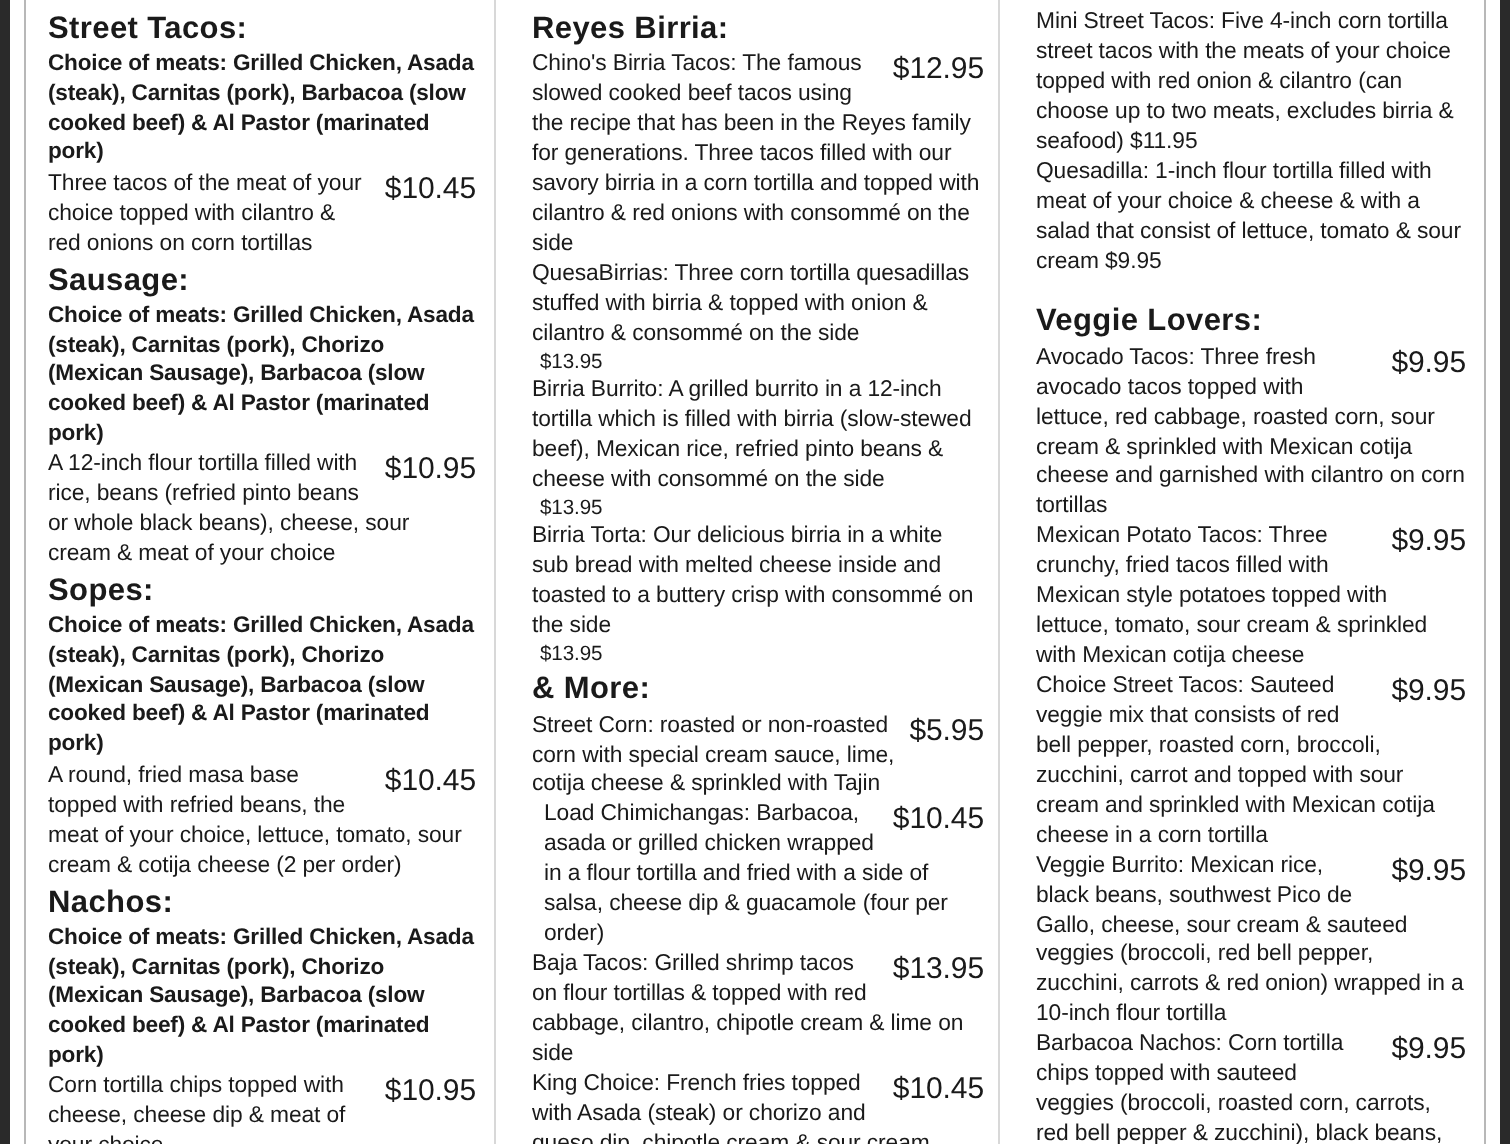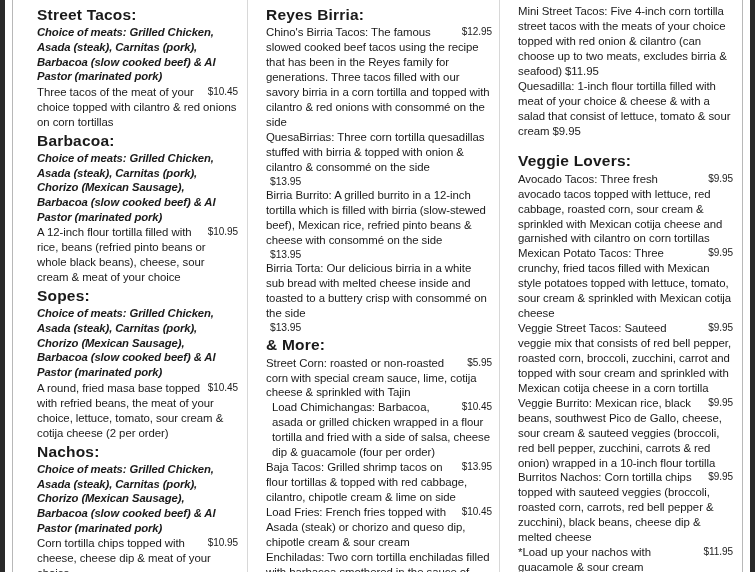--- a/index.html
+++ b/index.html
@@ -44,21 +44,21 @@
     top: 0;
     width: 755px;
     height: 572px;
     display: flex;
     box-sizing: border-box;
   }
   .col {
     box-sizing: border-box;
     position: relative;
   }
-  .col-1 { width: 252px; padding: 6px 14px 0 37px; }
+  .col-1 { width: 252px; padding: 6px 14px 0 24px; }
   .col-2 { width: 252px; padding: 6px 12px 0 14px; }
   .col-3 { width: 251px; padding: 4px 22px 0 14px; }
 
   .col-divider {
     position: absolute;
     top: 0;
     right: 4px;
     width: 1px;
     height: 100%;
     background: #d8d8d8;
@@ -69,41 +69,40 @@
     font-weight: bold;
     margin: 0 0 1px 0;
     line-height: 1.18;
     letter-spacing: 0.2px;
   }
   .section {
     margin-bottom: 2px;
   }
   .choice-line {
     font-size: 11.3px;
-    font-style: italic;
     font-weight: bold;
     line-height: 1.30;
     margin: 0 0 1px 0;
     letter-spacing: -0.1px;
   }
   .desc {
     font-size: 11.4px;
     line-height: 1.31;
     margin: 0;
     letter-spacing: -0.05px;
   }
   .item-name {
     font-weight: normal;
   }
   .indent {
     padding-left: 6px;
   }
   .price {
     float: right;
-    font-size: 10px;
+    font-size: 15px;
     font-weight: normal;
     white-space: nowrap;
     margin-left: 6px;
   }
   .price-own-line {
     font-size: 10.3px;
     padding-left: 4px;
     line-height: 1.30;
   }
   .priceline {
@@ -133,21 +132,21 @@
       <div class="section">
         <h2 class="section-head">Street Tacos:</h2>
         <p class="choice-line">Choice of meats: Grilled Chicken, Asada (steak), Carnitas (pork), Barbacoa (slow cooked beef) &amp; Al Pastor (marinated pork)</p>
         <p class="desc priceline clearfix">
           <span class="price">$10.45</span>
           <span>Three tacos of the meat of your choice topped with cilantro &amp; red onions on corn tortillas</span>
         </p>
       </div>
 
       <div class="section">
-        <h2 class="section-head">Barbacoa:</h2>
+        <h2 class="section-head">Sausage:</h2>
         <p class="choice-line">Choice of meats: Grilled Chicken, Asada (steak), Carnitas (pork), Chorizo (Mexican Sausage), Barbacoa (slow cooked beef) &amp; Al Pastor (marinated pork)</p>
         <p class="desc priceline clearfix">
           <span class="price">$10.95</span>
           <span>A 12-inch flour tortilla filled with rice, beans (refried pinto beans or whole black beans), cheese, sour cream &amp; meat of your choice</span>
         </p>
       </div>
 
       <div class="section">
         <h2 class="section-head">Sopes:</h2>
         <p class="choice-line">Choice of meats: Grilled Chicken, Asada (steak), Carnitas (pork), Chorizo (Mexican Sausage), Barbacoa (slow cooked beef) &amp; Al Pastor (marinated pork)</p>
@@ -212,21 +211,21 @@
           <span class="item-name">Load Chimichangas</span><span>: Barbacoa, asada or grilled chicken wrapped in a flour tortilla and fried with a side of salsa, cheese dip &amp; guacamole (four per order)</span>
         </p>
 
         <p class="desc priceline clearfix">
           <span class="price">$13.95</span>
           <span class="item-name">Baja Tacos</span><span>: Grilled shrimp tacos on flour tortillas &amp; topped with red cabbage, cilantro, chipotle cream &amp; lime on side</span>
         </p>
 
         <p class="desc priceline clearfix">
           <span class="price">$10.45</span>
-          <span class="item-name">Load Fries</span><span>: French fries topped with Asada (steak) or chorizo and queso dip, chipotle cream &amp; sour cream</span>
+          <span class="item-name">King Choice</span><span>: French fries topped with Asada (steak) or chorizo and queso dip, chipotle cream &amp; sour cream</span>
         </p>
 
         <p class="desc">
           <span class="item-name">Enchiladas</span><span>: Two corn tortilla enchiladas filled with barbacoa smothered in the sauce of your choice (green or red) &amp; topped with lettuce, sour cream &amp; fresh cheese &amp; with a side of beans or rice</span>
         </p>
 
       </div>
 
       <div class="col-divider"></div>
     </div>
@@ -252,31 +251,31 @@
           <span class="item-name">Avocado Tacos</span><span>: Three fresh avocado tacos topped with lettuce, red cabbage, roasted corn, sour cream &amp; sprinkled with Mexican cotija cheese and garnished with cilantro on corn tortillas</span>
         </p>
 
         <p class="desc priceline clearfix">
           <span class="price">$9.95</span>
           <span class="item-name">Mexican Potato Tacos</span><span>: Three crunchy, fried tacos filled with Mexican style potatoes topped with lettuce, tomato, sour cream &amp; sprinkled with Mexican cotija cheese</span>
         </p>
 
         <p class="desc priceline clearfix">
           <span class="price">$9.95</span>
-          <span class="item-name">Veggie Street Tacos</span><span>: Sauteed veggie mix that consists of red bell pepper, roasted corn, broccoli, zucchini, carrot and topped with sour cream and sprinkled with Mexican cotija cheese in a corn tortilla</span>
+          <span class="item-name">Choice Street Tacos</span><span>: Sauteed veggie mix that consists of red bell pepper, roasted corn, broccoli, zucchini, carrot and topped with sour cream and sprinkled with Mexican cotija cheese in a corn tortilla</span>
         </p>
 
         <p class="desc priceline clearfix">
           <span class="price">$9.95</span>
           <span class="item-name">Veggie Burrito</span><span>:  Mexican rice, black beans, southwest Pico de Gallo, cheese, sour cream &amp; sauteed veggies (broccoli, red bell pepper, zucchini, carrots &amp; red onion) wrapped in a 10-inch flour tortilla</span>
         </p>
 
         <p class="desc priceline clearfix">
           <span class="price">$9.95</span>
-          <span class="item-name">Burritos Nachos</span><span>: Corn tortilla chips topped with sauteed veggies (broccoli, roasted corn, carrots, red bell pepper &amp; zucchini), black beans, cheese dip &amp; melted cheese</span>
+          <span class="item-name">Barbacoa Nachos</span><span>: Corn tortilla chips topped with sauteed veggies (broccoli, roasted corn, carrots, red bell pepper &amp; zucchini), black beans, cheese dip &amp; melted cheese</span>
         </p>
 
         <p class="desc priceline clearfix">
           <span class="price">$11.95</span>
           <span>*Load up your nachos with guacamole &amp; sour cream</span>
         </p>
 
       </div>
     </div>
 

